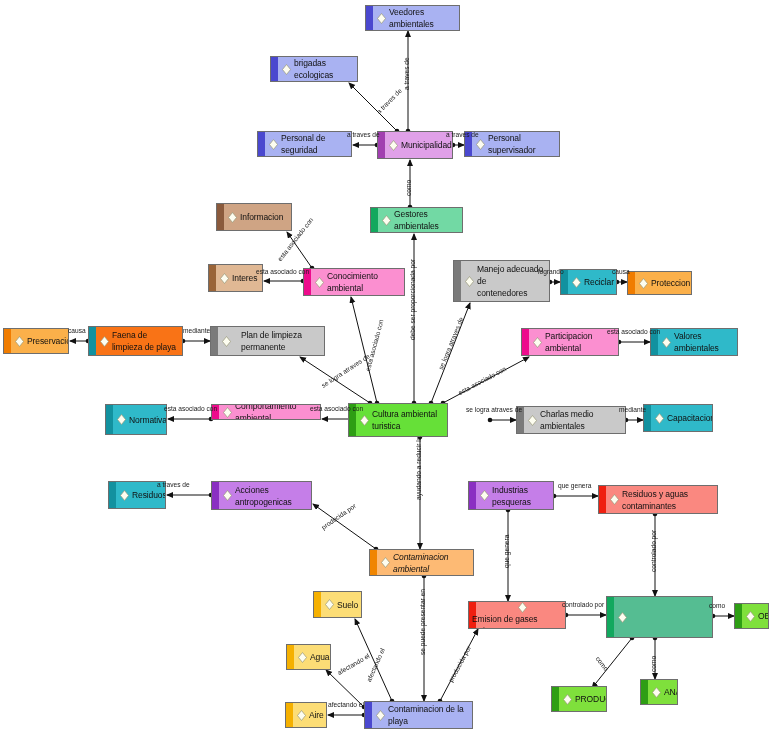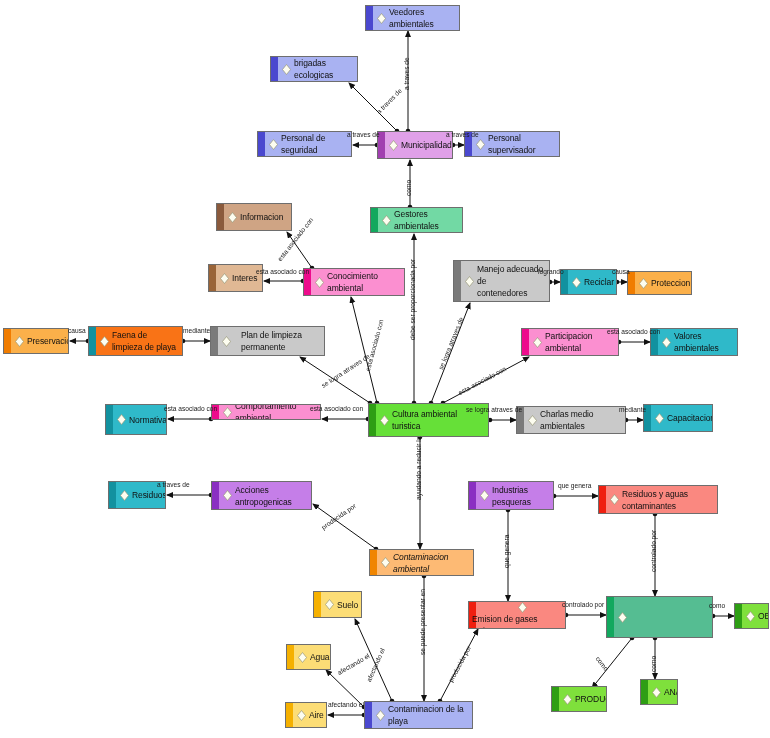--- a/index.html
+++ b/index.html
@@ -268,21 +268,21 @@
       </div>
       <div class="node" style="left: 211px; top: 404px; width: 110px; height: 16px; background: rgb(251, 143, 208);">
         <div class="band" style="background: rgb(237, 11, 140);"></div>
         <span class="ico">
           <svg width="9" height="11" viewBox="0 0 9 11">
             <polygon points="4.5,0.5 8.5,5.5 4.5,10.5 0.5,5.5" fill="#fdfdf0" stroke="#9a9a7a" stroke-width="0.7"></polygon>
           </svg>
         </span>
         <span class="lbl" style="color: rgb(17, 17, 17);">Comportamiento ambiental</span>
       </div>
-      <div class="node" style="left: 368px; top: 403px; width: 121px; height: 34px; background: rgb(102, 224, 56);">
+      <div class="node" style="left: 348px; top: 403px; width: 100px; height: 34px; background: rgb(102, 224, 56);">
         <div class="band" style="background: rgb(46, 158, 20);"></div>
         <span class="ico">
           <svg width="9" height="11" viewBox="0 0 9 11">
             <polygon points="4.5,0.5 8.5,5.5 4.5,10.5 0.5,5.5" fill="#fdfdf0" stroke="#9a9a7a" stroke-width="0.7"></polygon>
           </svg>
         </span>
         <span class="lbl" style="color: rgb(17, 17, 17);">Cultura ambiental turistica</span>
       </div>
       <div class="node" style="left: 516px; top: 406px; width: 110px; height: 28px; background: rgb(201, 201, 201);">
         <div class="band" style="background: rgb(122, 122, 122);"></div>

